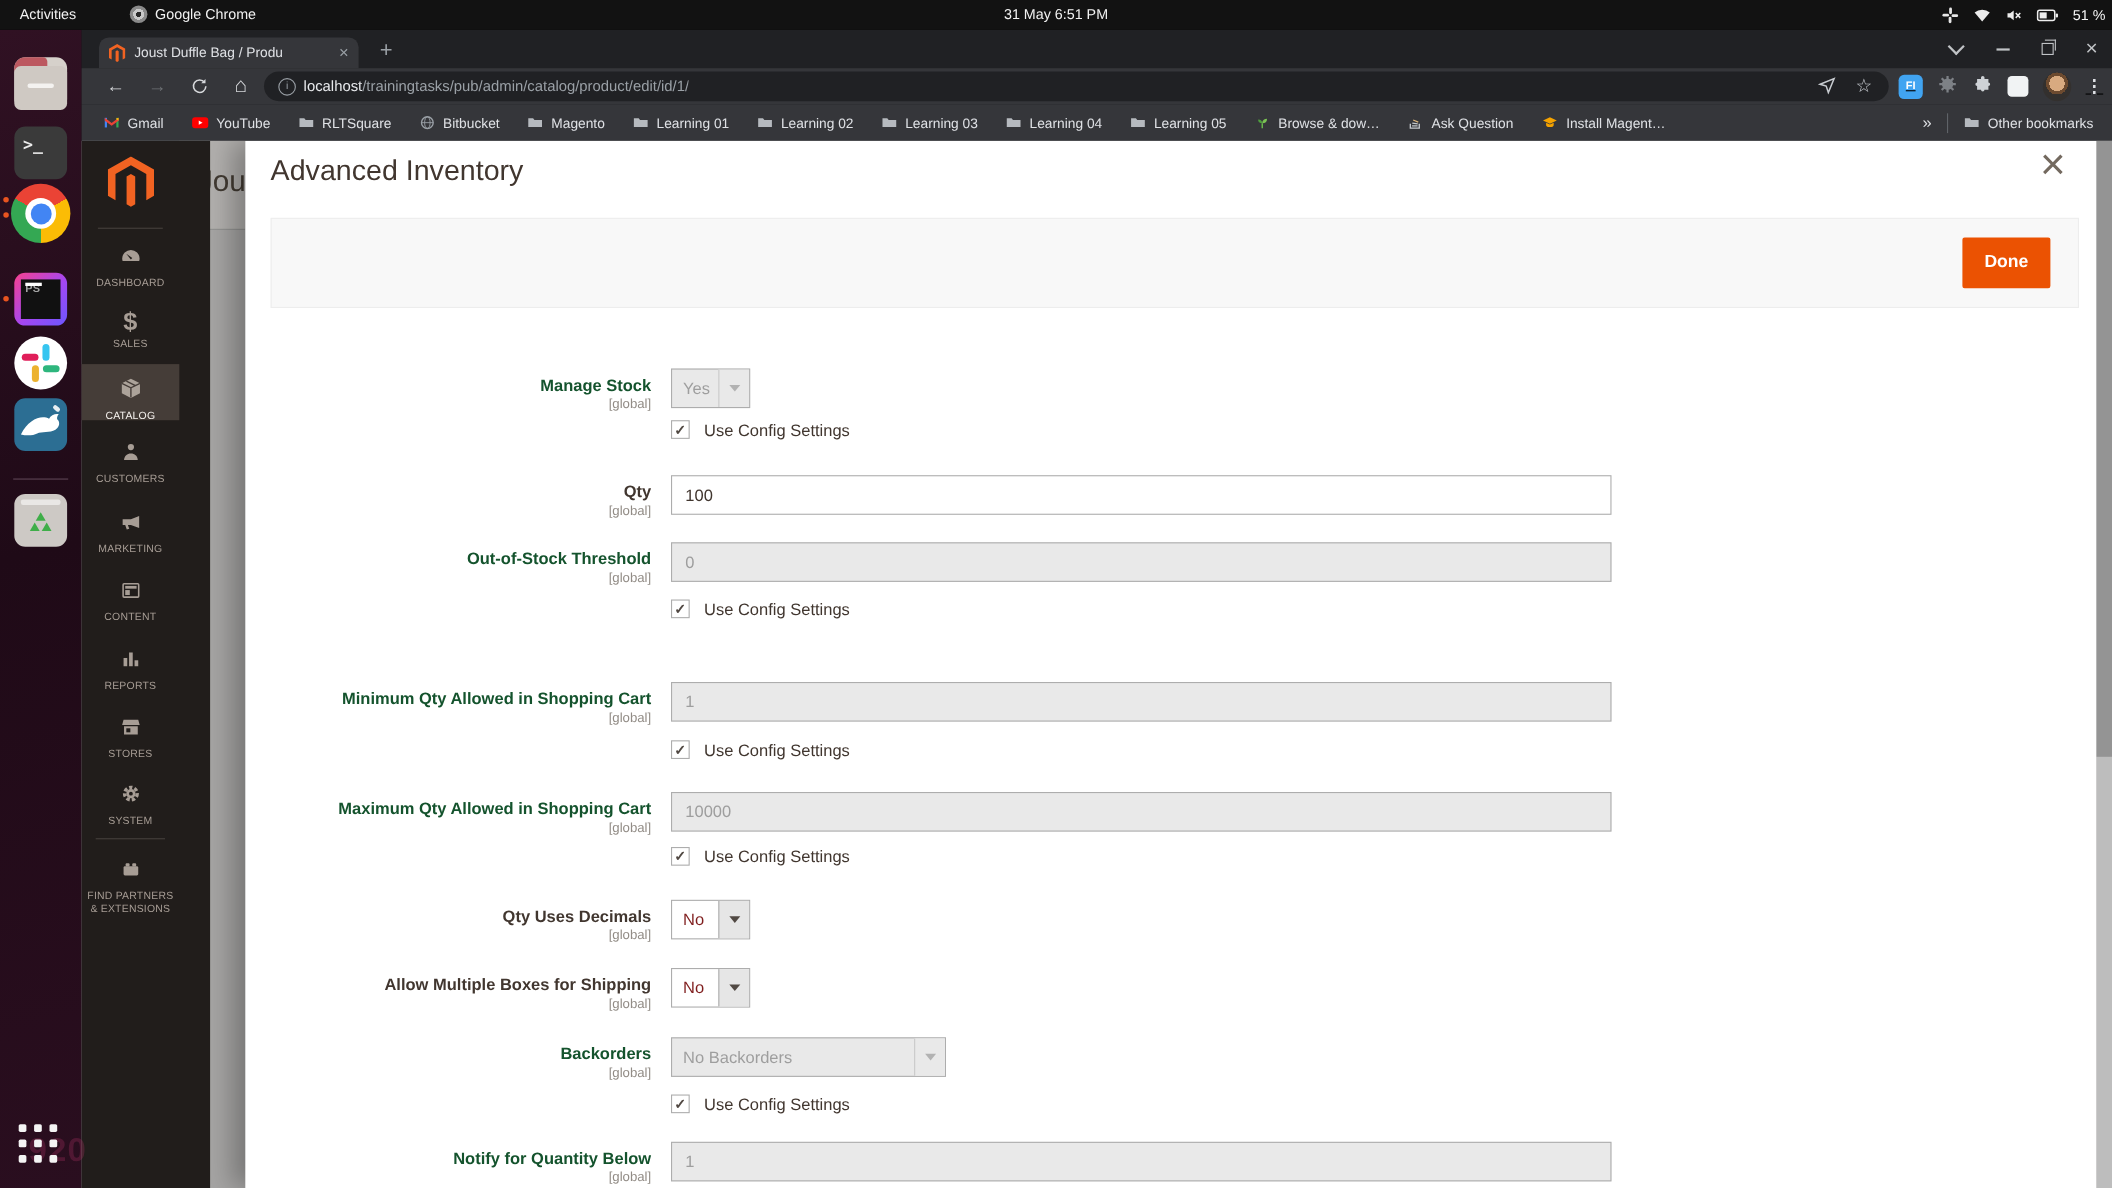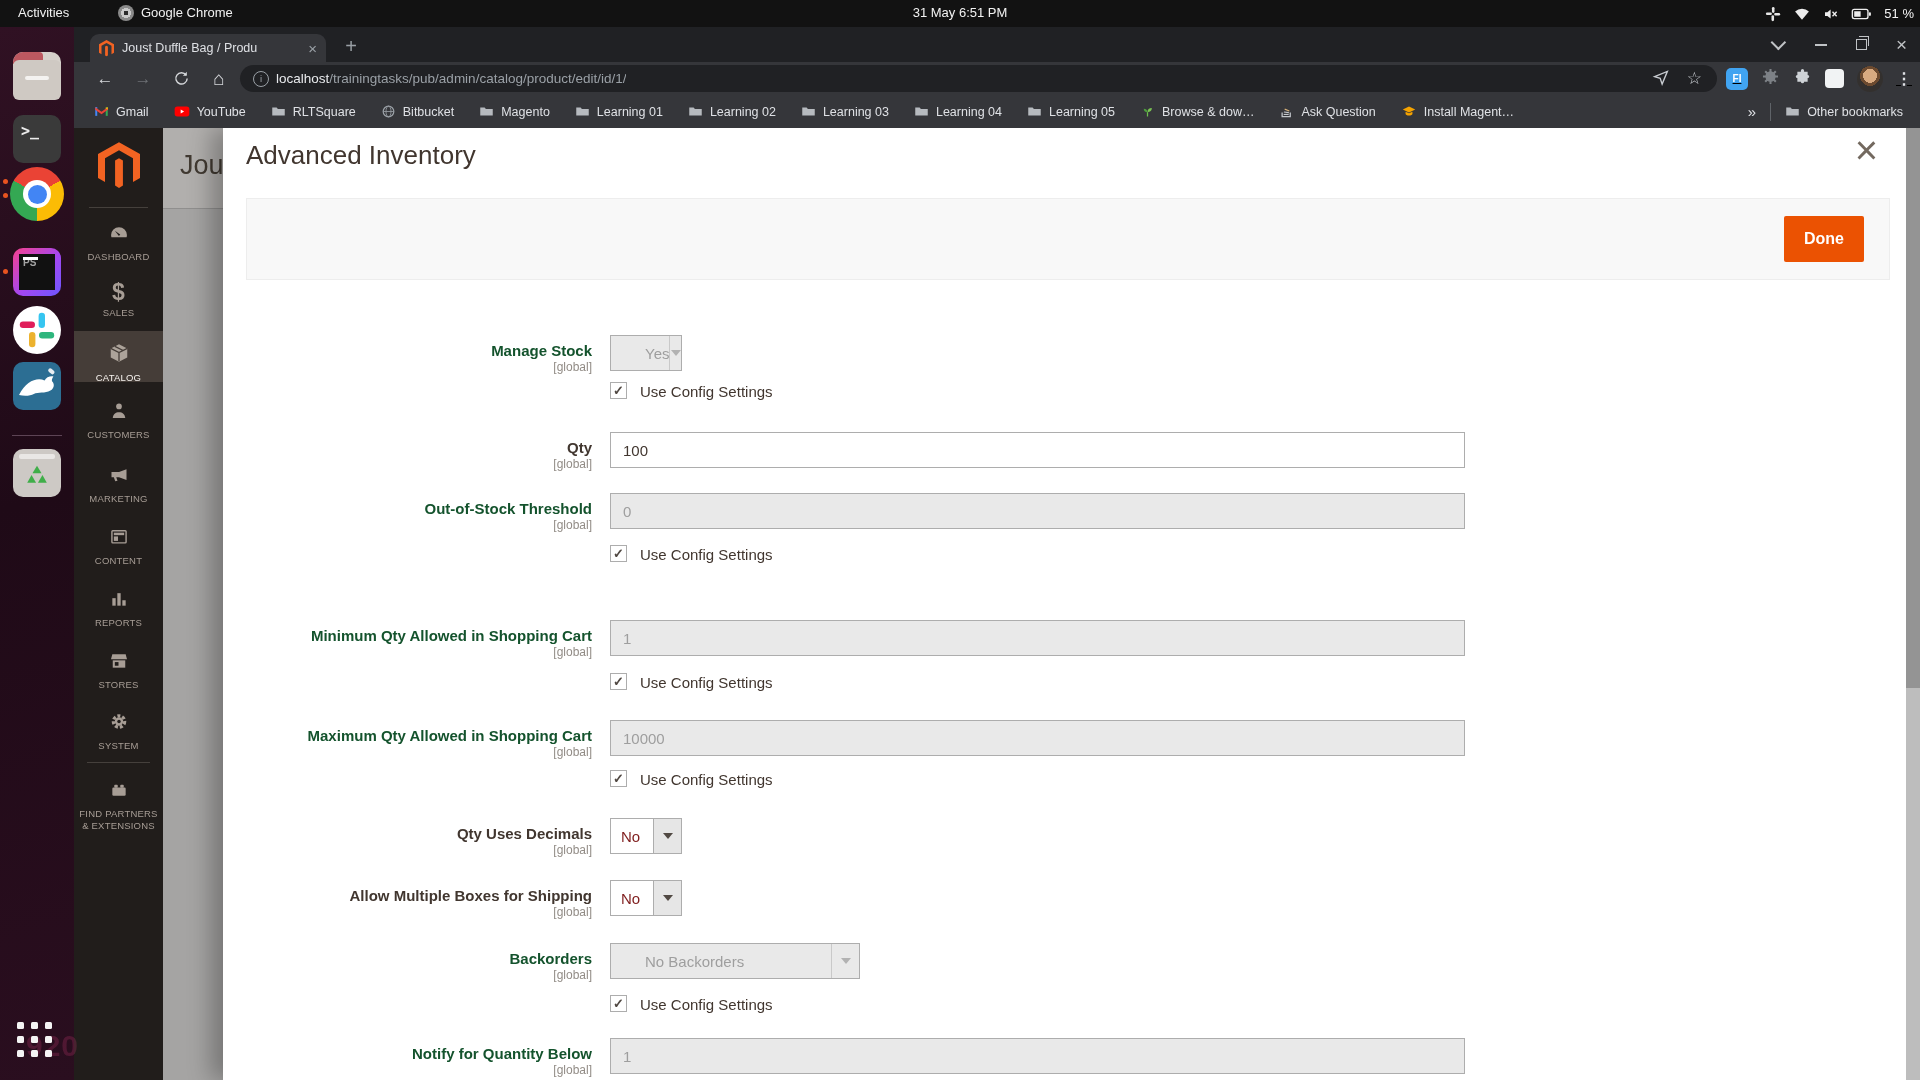--- a/index.html
+++ b/index.html
@@ -73,21 +73,21 @@
   .bmbar{position:absolute;left:0;top:68px;width:100%;height:33px;background:#35363a;display:flex;align-items:center;font-size:12.5px;color:#dfe1e5;}
   .bm{display:flex;align-items:center;gap:7px;margin-left:25px;white-space:nowrap;}
   .bm:first-child{margin-left:20px;}
   .bm svg{display:block;}
   .bm-right{margin-left:auto;display:flex;align-items:center;gap:14px;padding-right:17px;}
   .bm-ov{font-size:15px;color:#dfe1e5;}
   .bm-div{width:1px;height:18px;background:#5f6368;}
   
   .page{position:absolute;left:0;top:101px;width:1846px;height:952px;background:#a5a4a3;overflow:hidden;}
   
-  .mg-sidebar{position:absolute;left:0;top:0;width:89px;height:100%;background:#211d1b;z-index:5;}
+  .mg-sidebar{position:absolute;left:0;top:0;width:89px;height:100%;background:#211d1b;z-index:5;padding-left:28px;}
   .mg-logo{position:absolute;left:24px;top:14px;}
   .mg-logo-sep{position:absolute;left:15px;top:79px;width:59px;height:1px;background:#45403c;}
   .mg-item{position:absolute;left:0;width:89px;text-align:center;color:#a79d95;padding-top:8px;box-sizing:border-box;}
   .mg-item svg{display:inline-block;}
   .mg-item .mg-lbl{font-size:9.5px;margin-top:4px;letter-spacing:.2px;}
   .mg-item.active{background:#453d38;color:#aca39a;}
   .mg-item.active .mg-lbl{color:#f7f3ef;}
   .mg-dollar{font-size:23px;font-weight:bold;line-height:22px;}
   .mg-sep2{position:absolute;left:13px;top:634px;width:63px;height:1px;background:#45403c;}
   
@@ -111,21 +111,21 @@
   .scope{font-size:12px;color:#928c86;margin-top:2px;}
   .ctrl{position:absolute;left:387px;top:0;}
   .inp{width:855px;height:36px;box-sizing:border-box;border:1px solid #adadad;background:#fff;color:#41362f;font-size:15px;padding:0 12px;font-family:"Liberation Sans",sans-serif;}
   .inp.dis{background:#e9e9e9;color:#9e9e9e;}
   .sel{display:flex;align-items:stretch;height:36px;box-sizing:border-box;border:1px solid #adadad;background:#fff;}
   .sel-sm{width:72px;}
   .sel-md{width:250px;}
   .sel-val{flex:1;display:flex;align-items:center;padding-left:10px;font-size:15px;color:#7f1d1d;white-space:nowrap;}
   .sel-btn{width:27px;border-left:1px solid #adadad;background:#e6e6e6;display:flex;align-items:center;justify-content:center;}
   .sel-btn i{width:0;height:0;border-left:5px solid transparent;border-right:5px solid transparent;border-top:6px solid #514943;}
-  .sel.dis{background:#e9e9e9;padding-left:24px;}
+  .sel.dis{background:#e9e9e9;}
   .sel.dis .sel-val{color:#9e9e9e;}
   .sel.dis .sel-btn{background:#e9e9e9;border-left-color:#c9c9c9;}
   .sel.dis .sel-btn i{border-top-color:#b2b2b2;}
   .cbrow{height:18px;}
   .cb{position:absolute;left:387px;top:0;width:17px;height:17px;box-sizing:border-box;border:1px solid #adadad;background:#fff;display:flex;align-items:center;justify-content:center;font-size:13px;font-weight:bold;color:#514943;line-height:1;}
   .cb-label{position:absolute;left:417px;top:1px;font-size:15px;color:#41362f;}
 </style>
 </head>
 <body>
 

